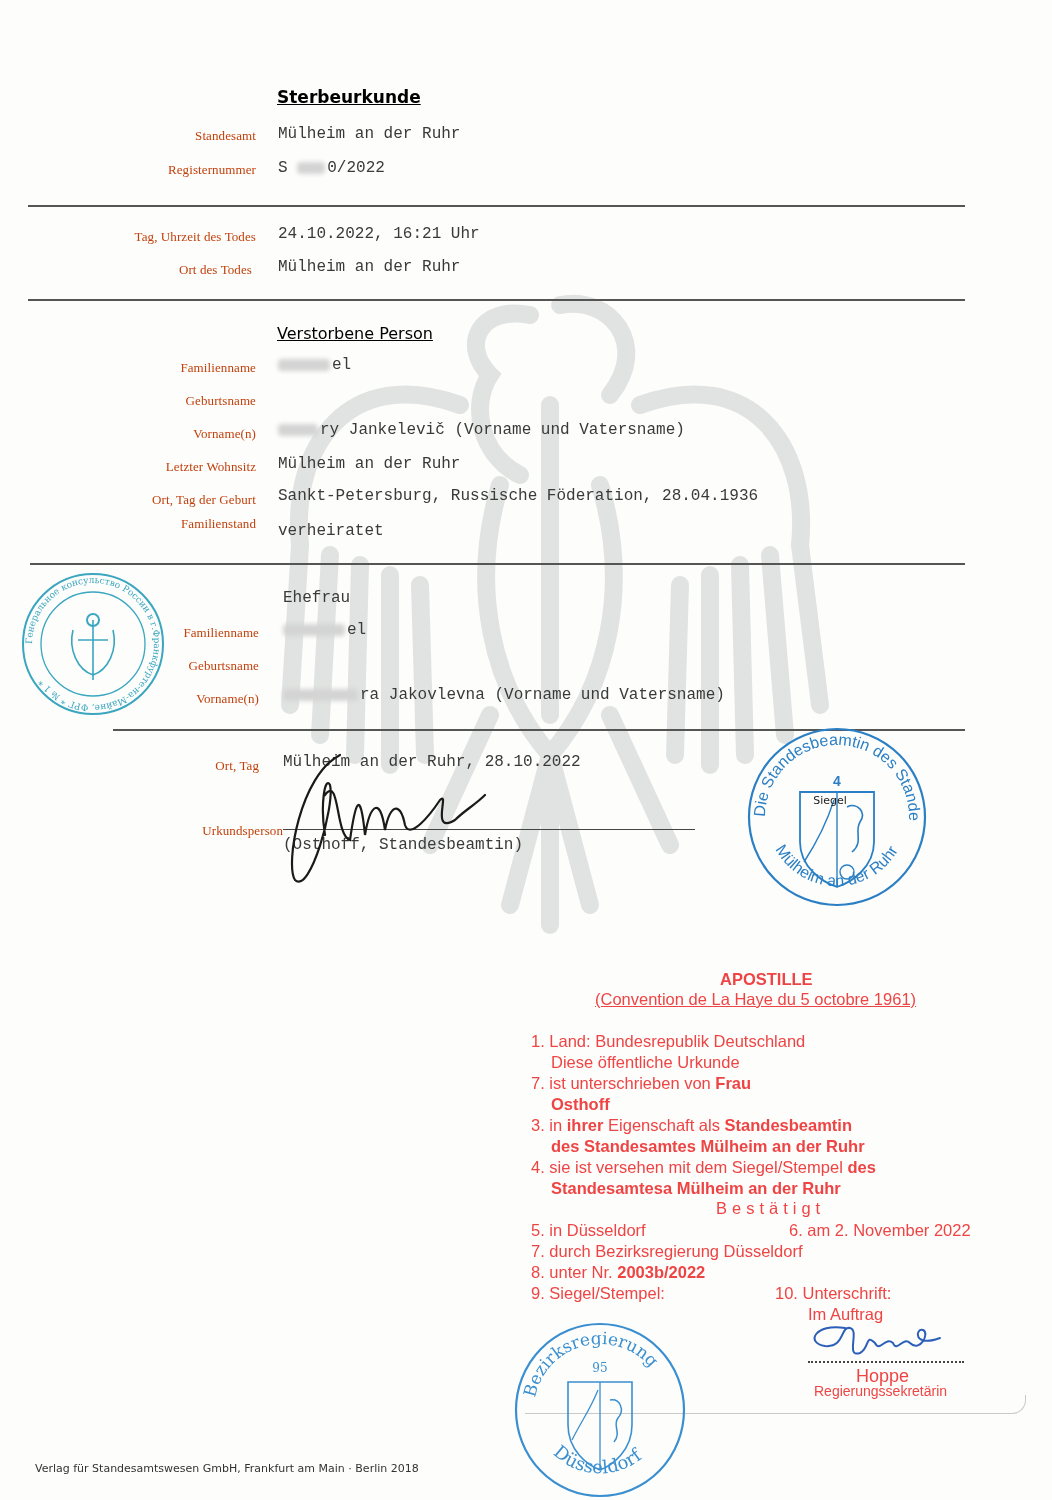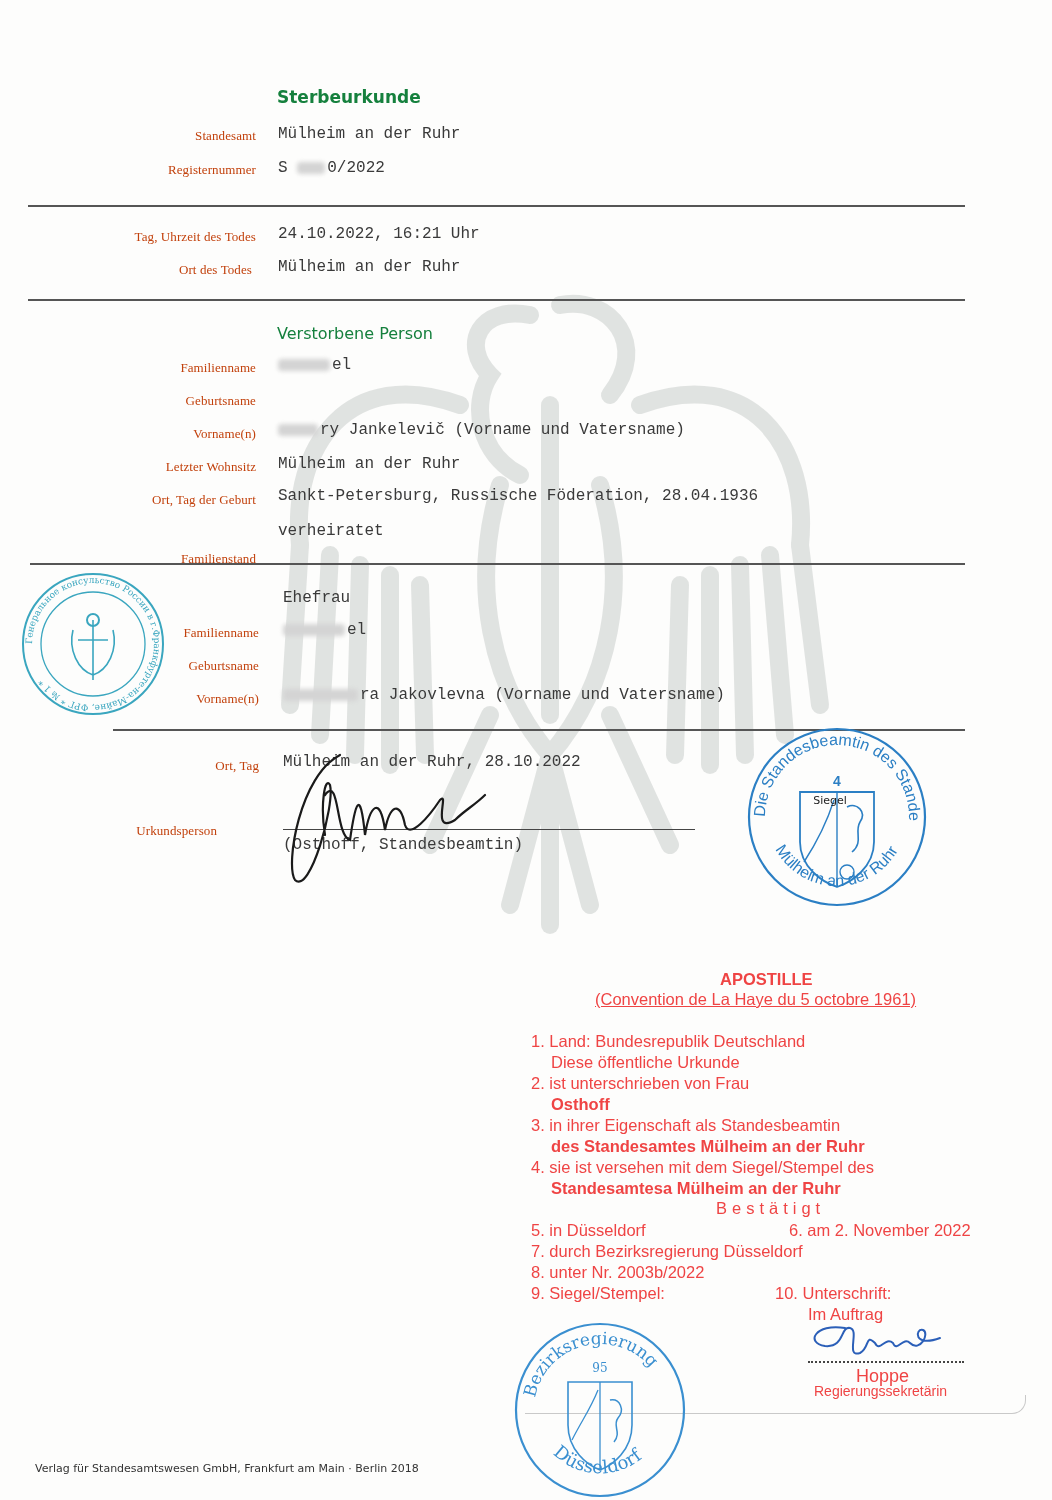--- a/index.html
+++ b/index.html
@@ -1,25 +1,25 @@
 <!DOCTYPE html>
 <html><head>
 <meta charset="utf-8">
 <style>
   html, body { margin:0; padding:0; }
   body { width:1052px; height:1500px; background:#fdfdfc; position:relative; overflow:hidden;
          font-family:"Liberation Sans", sans-serif; color:#222; }
   .abs { position:absolute; }
   .lbl { position:absolute; font-family:Liberation Serif, serif; font-size:13px; color:#c2410c; text-align:right; white-space:nowrap; letter-spacing:0.1px; }
   .val { position:absolute; font-family:"Liberation Mono", monospace; font-size:16px; color:#3a3a3a; white-space:nowrap; }
-  .heading { position:absolute; font-family:"DejaVu Sans", sans-serif; font-size:16px; color:#15803d; white-space:nowrap; }
+  .heading { position:absolute; font-family:"DejaVu Sans", sans-serif; font-size:16px; color:#000000; white-space:nowrap;text-decoration:underline; }
   .hr { position:absolute; height:1.5px; background:#555; }
   .blur { display:inline-block; background:#d4d4d4; filter:blur(2px); height:12px; vertical-align:middle; border-radius:4px; margin-right:2px; }
   .ap { position:absolute; font-family:"Liberation Sans", sans-serif; font-size:16.5px; color:#ef4444; white-space:nowrap; }
-  .ap b { font-weight:normal; }
+  .ap b { font-weight:bold; }
   .footer { position:absolute; font-family:"DejaVu Sans", sans-serif; font-size:11px; color:#333; white-space:nowrap; }
   .watermark { position:absolute; left:230px; top:285px; width:640px; height:680px; opacity:0.22; }
   .stamp { position:absolute; }
 </style>
 </head>
 <body>
 
 <svg class="watermark" viewBox="0 0 640 680">
   <g fill="none" stroke="#7f8a86" stroke-width="18" stroke-linecap="round">
 
@@ -86,21 +86,21 @@
 <div class="val" style="left:278px; top:421px;">
   <span class="blur" style="width:40px;"></span><span>ry Jankelevič (Vorname und Vatersname)</span>
 </div>
 
 <div class="lbl" style="right:796px; top:459px;">Letzter Wohnsitz</div>
 <div class="val" style="left:278px; top:455px;">Mülheim an der Ruhr</div>
 
 <div class="lbl" style="right:796px; top:492px;">Ort, Tag der Geburt</div>
 <div class="val" style="left:278px; top:487px;">Sankt-Petersburg, Russische Föderation, 28.04.1936</div>
 
-<div class="lbl" style="right:796px; top:551px;">Familienstand</div>
+<div class="lbl" style="right:796px; top:516px;">Familienstand</div>
 <div class="val" style="left:278px; top:522px;">verheiratet</div>
 
 <div class="hr" style="left:30px; top:563px; width:935px;"></div>
 
 <svg class="stamp" style="left:18px; top:570px;" width="150" height="148" viewBox="0 0 150 148">
   <g fill="none" stroke="#3aa6bf" stroke-width="2">
     <ellipse cx="75" cy="74" rx="70" ry="70"></ellipse>
     <ellipse cx="75" cy="74" rx="52" ry="52" stroke-width="1.3"></ellipse>
     <path d="M55 60 C50 80 60 100 75 105 C90 100 100 80 95 60 M75 50 L75 110 M60 70 L90 70" stroke-width="1.6"></path>
     <circle cx="75" cy="50" r="6"></circle>
@@ -124,21 +124,21 @@
 <div class="lbl" style="right:793px; top:691px;">Vorname(n)</div>
 <div class="val" style="left:283px; top:686px;">
   <span class="blur" style="width:75px;"></span><span>ra Jakovlevna (Vorname und Vatersname)</span>
 </div>
 
 <div class="hr" style="left:113px; top:729px; width:852px;"></div>
 
 <div class="lbl" style="right:793px; top:758px;">Ort, Tag</div>
 <div class="val" style="left:283px; top:753px;">Mülheim an der Ruhr, 28.10.2022</div>
 
-<div class="lbl" style="right:835px; top:823px;">Urkundsperson</div>
+<div class="lbl" style="right:769px; top:823px;">Urkundsperson</div>
 <div class="hr" style="left:283px; top:829px; width:412px; height:1px; background:#444;"></div>
 <div class="val" style="left:283px; top:836px;">(Osthoff, Standesbeamtin)</div>
 
 <svg class="abs" style="left:280px; top:745px;" width="220" height="150" viewBox="0 0 220 150">
   <path d="M60 10 C20 30 5 120 15 135 C30 150 55 60 50 40 C45 30 40 60 45 90 M45 50 C60 30 55 90 70 95 C75 60 80 40 85 90 C90 60 100 50 105 85 C110 60 120 55 125 80 C130 95 150 70 160 55 C170 45 150 90 175 75 C185 65 195 60 205 50" fill="none" stroke="#1a1a1a" stroke-width="2.2" stroke-linecap="round"></path>
 </svg>
 
 <svg class="stamp" style="left:742px; top:722px;" width="190" height="190" viewBox="0 0 190 190">
   <g fill="none" stroke="#2b7fc4" stroke-width="2.2">
     <circle cx="95" cy="95" r="88"></circle>
@@ -156,21 +156,21 @@
   <text font-family="Liberation Sans, sans-serif" font-size="16" fill="#2b7fc4"><textPath href="#saBot" startOffset="8">Mülheim an der Ruhr</textPath></text>
   <text x="95" y="64" text-anchor="middle" font-family="Liberation Sans, sans-serif" font-size="14" font-weight="bold" fill="#2b7fc4">4</text>
   <text x="88" y="82" text-anchor="middle" font-family="DejaVu Sans, sans-serif" font-size="11" fill="#222">Siegel</text>
 </svg>
 
 <div class="ap" style="left:720px; top:970px; font-weight:bold;">APOSTILLE</div>
 <div class="ap" style="left:595px; top:990px;text-decoration:underline;">(Convention de La Haye du 5 octobre 1961)</div>
 
 <div class="ap" style="left:531px; top:1032px;">1. Land: Bundesrepublik Deutschland</div>
 <div class="ap" style="left:551px; top:1053px;">Diese öffentliche Urkunde</div>
-<div class="ap" style="left:531px; top:1074px;"><span>2. ist unterschrieben von </span><b>Frau</b></div>
+<div class="ap" style="left:531px; top:1074px;"><span>7. ist unterschrieben von </span><b>Frau</b></div>
 <div class="ap" style="left:551px; top:1095px; font-weight:bold;">Osthoff</div>
 <div class="ap" style="left:531px; top:1116px;"><span>3. in </span><b>ihrer</b><span> Eigenschaft als </span><b>Standesbeamtin</b></div>
 <div class="ap" style="left:551px; top:1137px; font-weight:bold;">des Standesamtes Mülheim an der Ruhr</div>
 <div class="ap" style="left:531px; top:1158px;"><span>4. sie ist versehen mit dem Siegel/Stempel </span><b>des</b></div>
 <div class="ap" style="left:551px; top:1179px; font-weight:bold;">Standesamtesa Mülheim an der Ruhr</div>
 <div class="ap" style="left:716px; top:1199px; letter-spacing:5px;">Bestätigt</div>
 <div class="ap" style="left:531px; top:1221px;">5. in Düsseldorf</div>
 <div class="ap" style="left:789px; top:1221px;">6. am 2. November 2022</div>
 <div class="ap" style="left:531px; top:1242px;">7. durch Bezirksregierung Düsseldorf</div>
 <div class="ap" style="left:531px; top:1263px;"><span>8. unter Nr. </span><b>2003b/2022</b></div>

